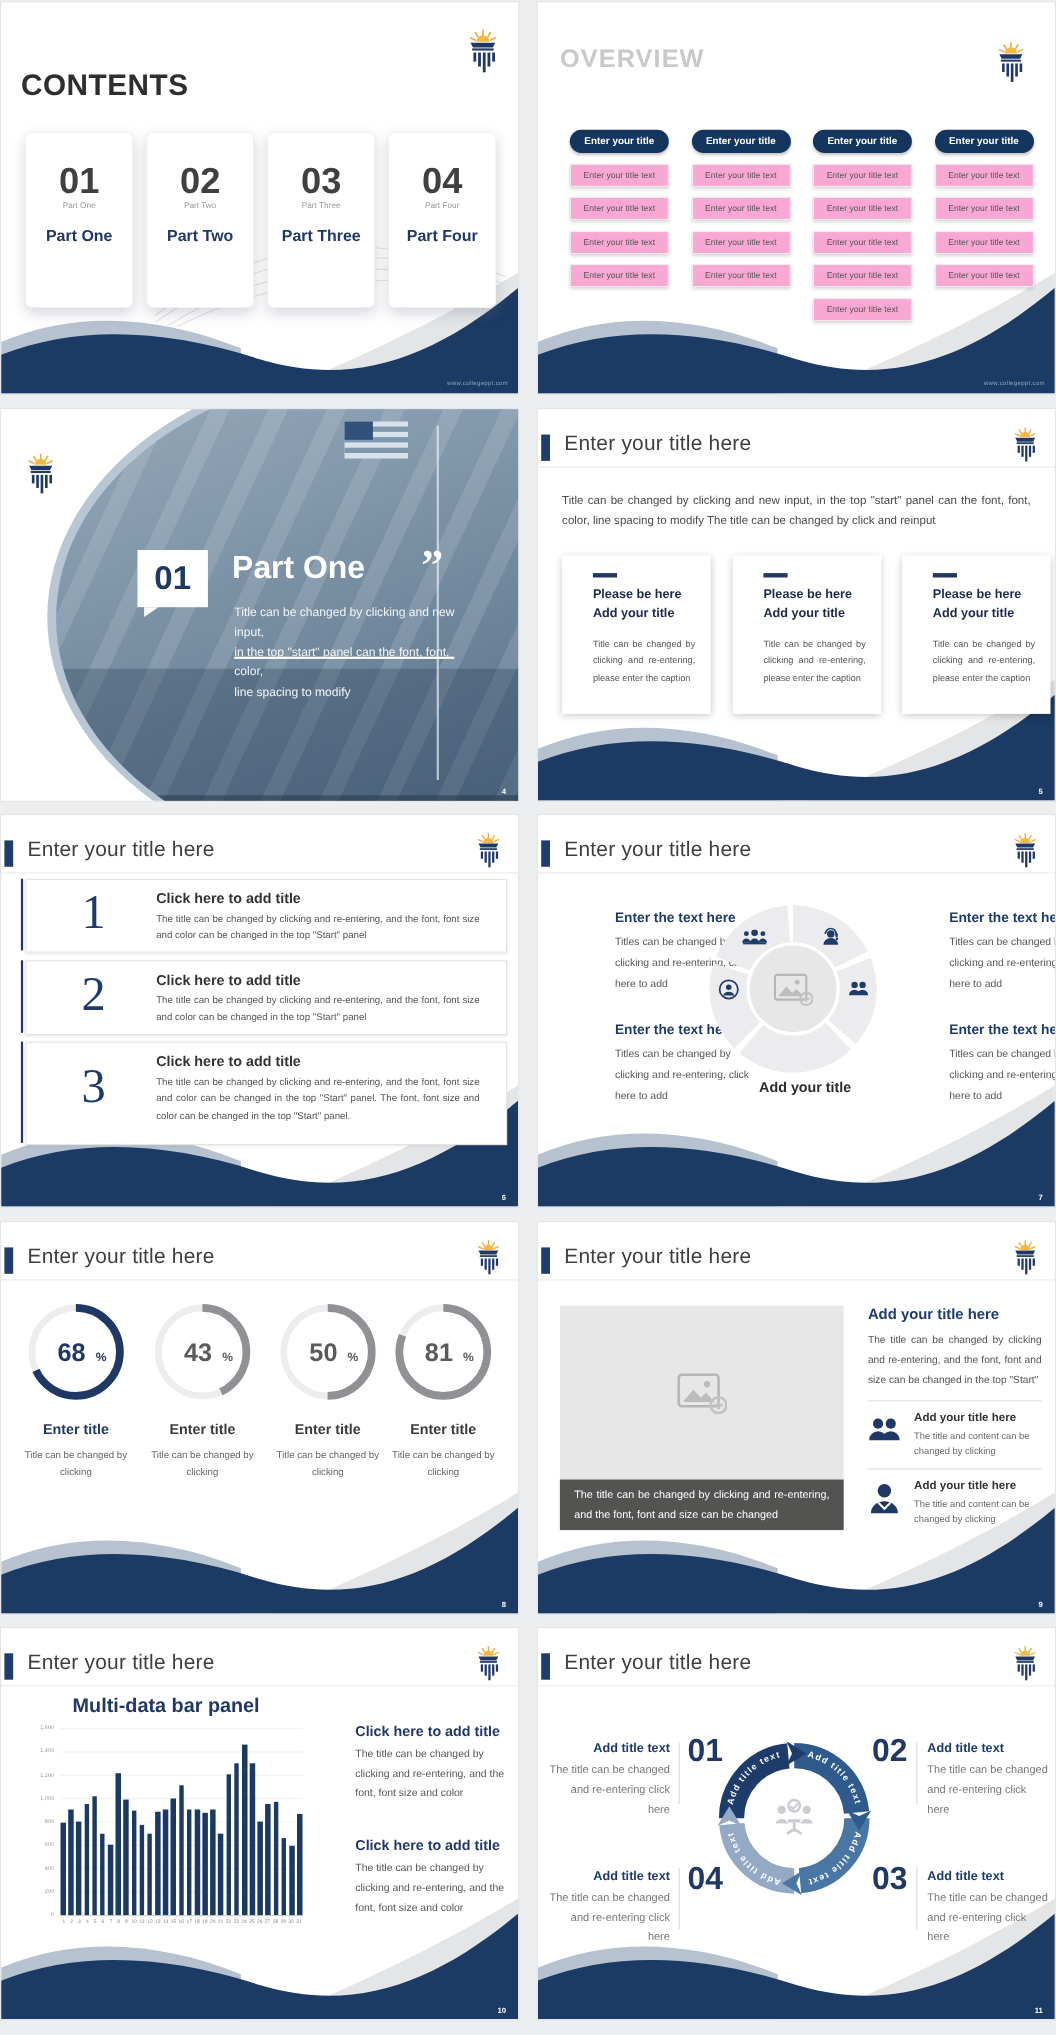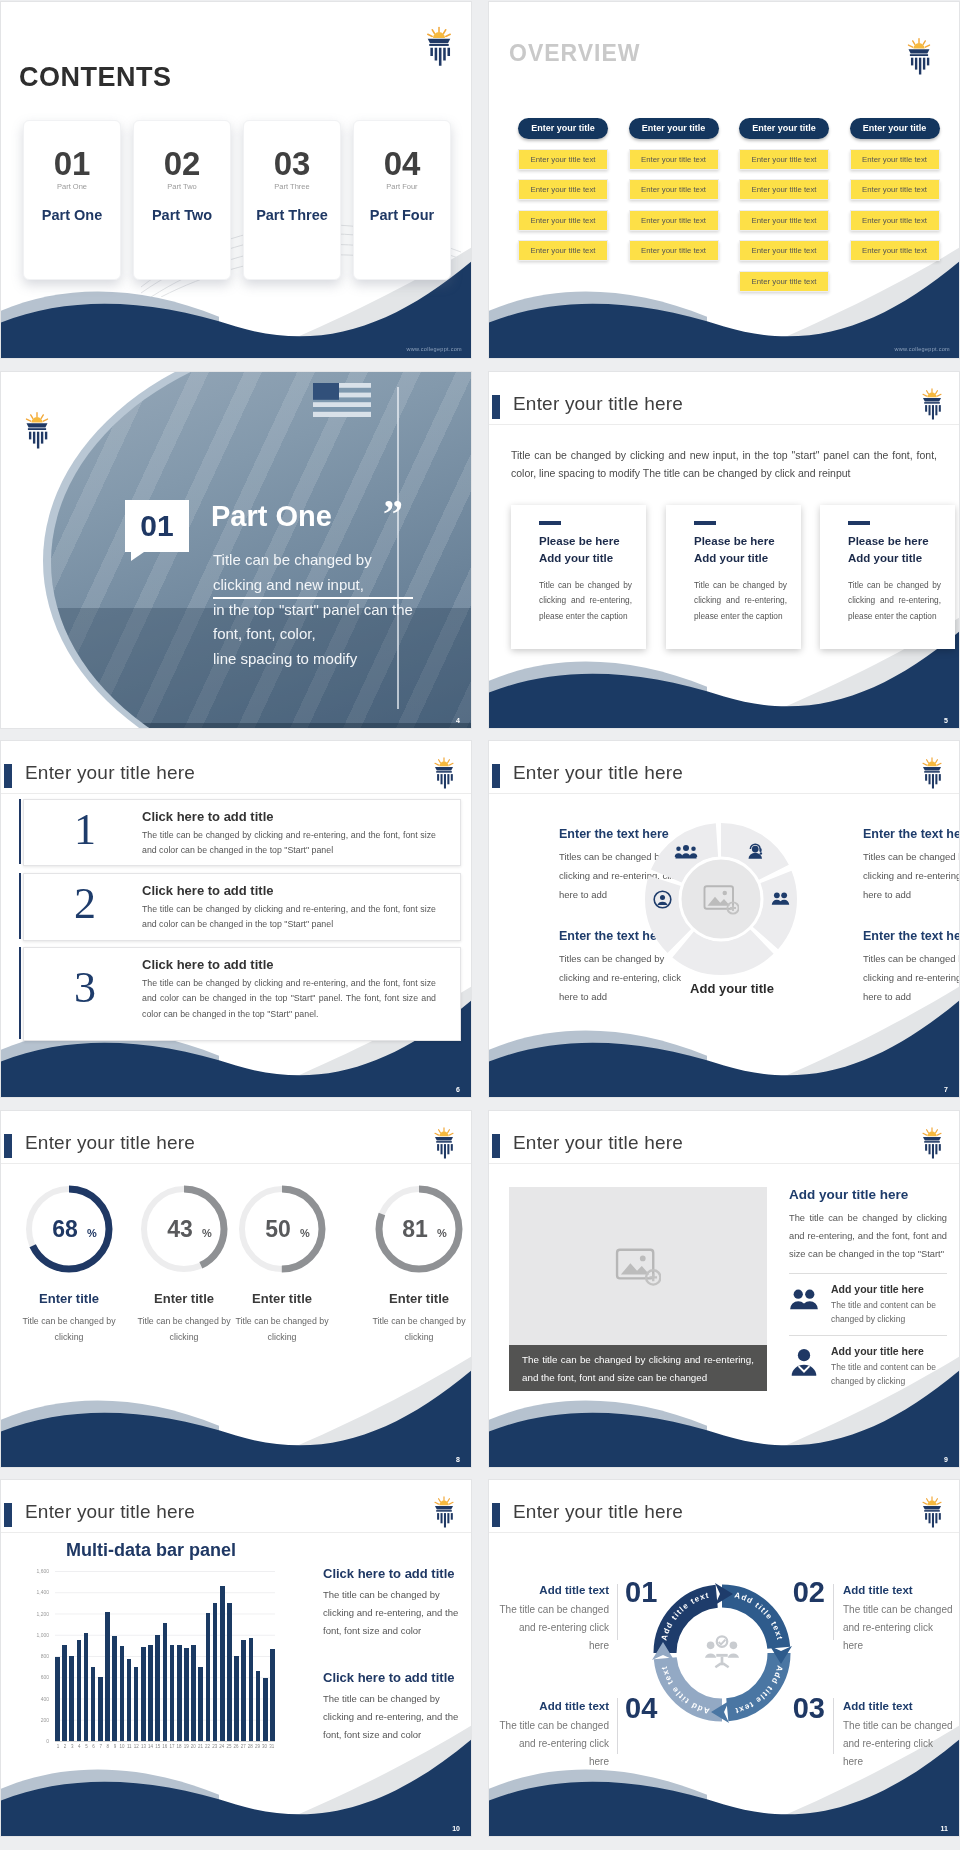--- a/index.html
+++ b/index.html
@@ -18,34 +18,34 @@
   .s1-title{position:absolute;left:18px;top:60px;font-size:27px;font-weight:bold;color:#2e2e2e;letter-spacing:.5px;z-index:3;}
   .s1-card{position:absolute;top:118px;width:96px;height:158px;background:#fff;border:1px solid #f1f2f4;border-radius:6px;box-shadow:0 5px 12px rgba(110,120,135,.28);z-index:3;text-align:center;}
   .s1-num{font-size:33px;font-weight:bold;color:#404040;margin-top:26px;line-height:1;}
   .s1-sub{font-size:7.5px;color:#9a9a9a;margin-top:2px;}
   .s1-label{font-size:14.5px;font-weight:bold;color:#1f3864;margin-top:16px;}
   .s1-lines{position:absolute;left:140px;top:195px;z-index:2;opacity:.75;}
   
   .ov-title{position:absolute;left:20px;top:38px;font-size:23px;font-weight:bold;color:#c9c9c9;letter-spacing:1px;z-index:3;}
   .ov-col{position:absolute;top:116px;width:90px;z-index:3;}
   .ov-btn{height:21px;border-radius:11px;background:#14365e;color:#fff;font-size:9px;font-weight:bold;text-align:center;line-height:21px;box-shadow:0 2px 3px rgba(0,0,0,.25);}
-  .ov-cell{margin-top:9.5px;height:19px;background:#fde047;border:1px solid #ededee;box-shadow:0 1.5px 3px rgba(0,0,0,.16);font-size:7.8px;color:#555;text-align:center;line-height:19px;}
+  .ov-cell{margin-top:9.5px;height:19px;background:#f9a8d4;border:1px solid #ededee;box-shadow:0 1.5px 3px rgba(0,0,0,.16);font-size:7.8px;color:#555;text-align:center;line-height:19px;}
   
   .photo-rim{position:absolute;left:42px;top:-46px;width:650px;height:470px;border-radius:50%;background:#b9c7d4;z-index:1;}
   .photo{position:absolute;left:50px;top:-40px;width:640px;height:460px;border-radius:50%;overflow:hidden;z-index:2;
      background:linear-gradient(160deg,#9aabbb 0%,#8399ac 28%,#6c849a 55%,#56708b 80%,#4d6783 100%);}
   .photo .streaks{position:absolute;inset:0;background:repeating-linear-gradient(115deg,rgba(255,255,255,.12) 0 16px,rgba(255,255,255,0) 16px 48px);}
   .photo .bld{position:absolute;left:0;right:0;bottom:14%;height:26%;background:rgba(38,60,84,.30);}
   .photo .hedge{position:absolute;left:0;right:0;bottom:0;height:15%;background:rgba(27,46,66,.45);}
   .photo .pole{position:absolute;left:54%;top:12%;width:2px;height:70%;background:rgba(235,240,245,.7);}
   .p1-box{position:absolute;left:124px;top:128px;width:64px;height:52px;background:#fff;z-index:3;text-align:center;line-height:52px;font-size:30px;font-weight:bold;color:#1f3864;}
   .p1-box:after{content:"";position:absolute;left:6px;bottom:-9px;border-left:13px solid #fff;border-bottom:9px solid transparent;}
   .p1-title{position:absolute;left:210px;top:128px;font-size:29px;font-weight:bold;color:#fff;z-index:3;}
   .p1-quote{position:absolute;left:382px;top:118px;font-size:40px;font-weight:bold;color:#fff;z-index:3;font-family:"Liberation Serif",serif;}
-  .p1-body{position:absolute;left:212px;top:176px;width:210px;font-size:15px;line-height:1.65;color:#f2f5f8;z-index:3;white-space:pre-line;}
+  .p1-body{position:absolute;left:212px;top:176px;width:210px;font-size:11px;line-height:1.65;color:#f2f5f8;z-index:3;white-space:pre-line;}
   .p1-line{position:absolute;left:212px;top:225px;width:200px;height:2px;background:#fff;z-index:3;}
   
   .s4-para{position:absolute;left:22px;right:22px;top:74px;font-size:10.5px;color:#4a4a4a;line-height:1.75;text-align:justify;z-index:3;}
   .s4-card{position:absolute;top:133px;width:135px;height:144px;background:#fff;box-shadow:0 2px 7px rgba(0,0,0,.22);z-index:3;padding:0;}
   .s4-dash{width:22px;height:4px;background:#1f3864;margin:16px 0 8px 28px;}
   .s4-h{margin-left:28px;font-size:11.5px;font-weight:bold;color:#1b2a4a;line-height:1.5;}
   .s4-b{margin:10px 14px 0 28px;font-size:8.3px;color:#555;line-height:1.9;text-align:justify;}
   
   .s5-row{position:absolute;left:22px;right:10px;background:#fff;border:1px solid #e4e4e6;box-shadow:0 1px 3px rgba(0,0,0,.10);z-index:3;}
   .s5-vline{position:absolute;left:18px;width:2px;background:#1f3864;z-index:4;}
@@ -396,27 +396,27 @@
         <circle cx="48" cy="48" r="40" fill="none" stroke="#1f3864" stroke-width="7" stroke-dasharray="170.90264035528475 251.32741228718345" transform="rotate(-90 48 48)"></circle>
         <text x="44" y="56" text-anchor="middle" font-size="23" font-weight="bold" fill="#1f3864">68</text>
         <text x="66" y="56" font-size="11" font-weight="bold" fill="#1f3864">%</text>
       </svg><div class="s7-label" style="color: rgb(31, 56, 100);">Enter title</div><div class="s7-body">Title can be changed by clicking</div></div>
   <div class="s7-col" style="left:133px"><svg width="96" height="96" viewBox="0 0 96 96">
         <circle cx="48" cy="48" r="40" fill="none" stroke="#ededee" stroke-width="6"></circle>
         <circle cx="48" cy="48" r="40" fill="none" stroke="#8f9194" stroke-width="7" stroke-dasharray="108.07078728348888 251.32741228718345" transform="rotate(-90 48 48)"></circle>
         <text x="44" y="56" text-anchor="middle" font-size="23" font-weight="bold" fill="#595a5c">43</text>
         <text x="66" y="56" font-size="11" font-weight="bold" fill="#595a5c">%</text>
       </svg><div class="s7-label" style="color: rgb(58, 58, 58);">Enter title</div><div class="s7-body">Title can be changed by clicking</div></div>
-  <div class="s7-col" style="left:231px"><svg width="96" height="96" viewBox="0 0 96 96">
+  <div class="s7-col" style="left:247px"><svg width="96" height="96" viewBox="0 0 96 96">
         <circle cx="48" cy="48" r="40" fill="none" stroke="#ededee" stroke-width="6"></circle>
         <circle cx="48" cy="48" r="40" fill="none" stroke="#8f9194" stroke-width="7" stroke-dasharray="125.66370614359172 251.32741228718345" transform="rotate(-90 48 48)"></circle>
         <text x="44" y="56" text-anchor="middle" font-size="23" font-weight="bold" fill="#595a5c">50</text>
         <text x="66" y="56" font-size="11" font-weight="bold" fill="#595a5c">%</text>
       </svg><div class="s7-label" style="color: rgb(58, 58, 58);">Enter title</div><div class="s7-body">Title can be changed by clicking</div></div>
-  <div class="s7-col" style="left:368px"><svg width="96" height="96" viewBox="0 0 96 96">
+  <div class="s7-col" style="left:352px"><svg width="96" height="96" viewBox="0 0 96 96">
         <circle cx="48" cy="48" r="40" fill="none" stroke="#ededee" stroke-width="6"></circle>
         <circle cx="48" cy="48" r="40" fill="none" stroke="#8f9194" stroke-width="7" stroke-dasharray="203.5752039526186 251.32741228718345" transform="rotate(-90 48 48)"></circle>
         <text x="44" y="56" text-anchor="middle" font-size="23" font-weight="bold" fill="#595a5c">81</text>
         <text x="66" y="56" font-size="11" font-weight="bold" fill="#595a5c">%</text>
       </svg><div class="s7-label" style="color: rgb(58, 58, 58);">Enter title</div><div class="s7-body">Title can be changed by clicking</div></div>
   <svg class="wave">
       <use href="#wave"></use>
     </svg>
   <div class="pageno">8</div>
 </div>

